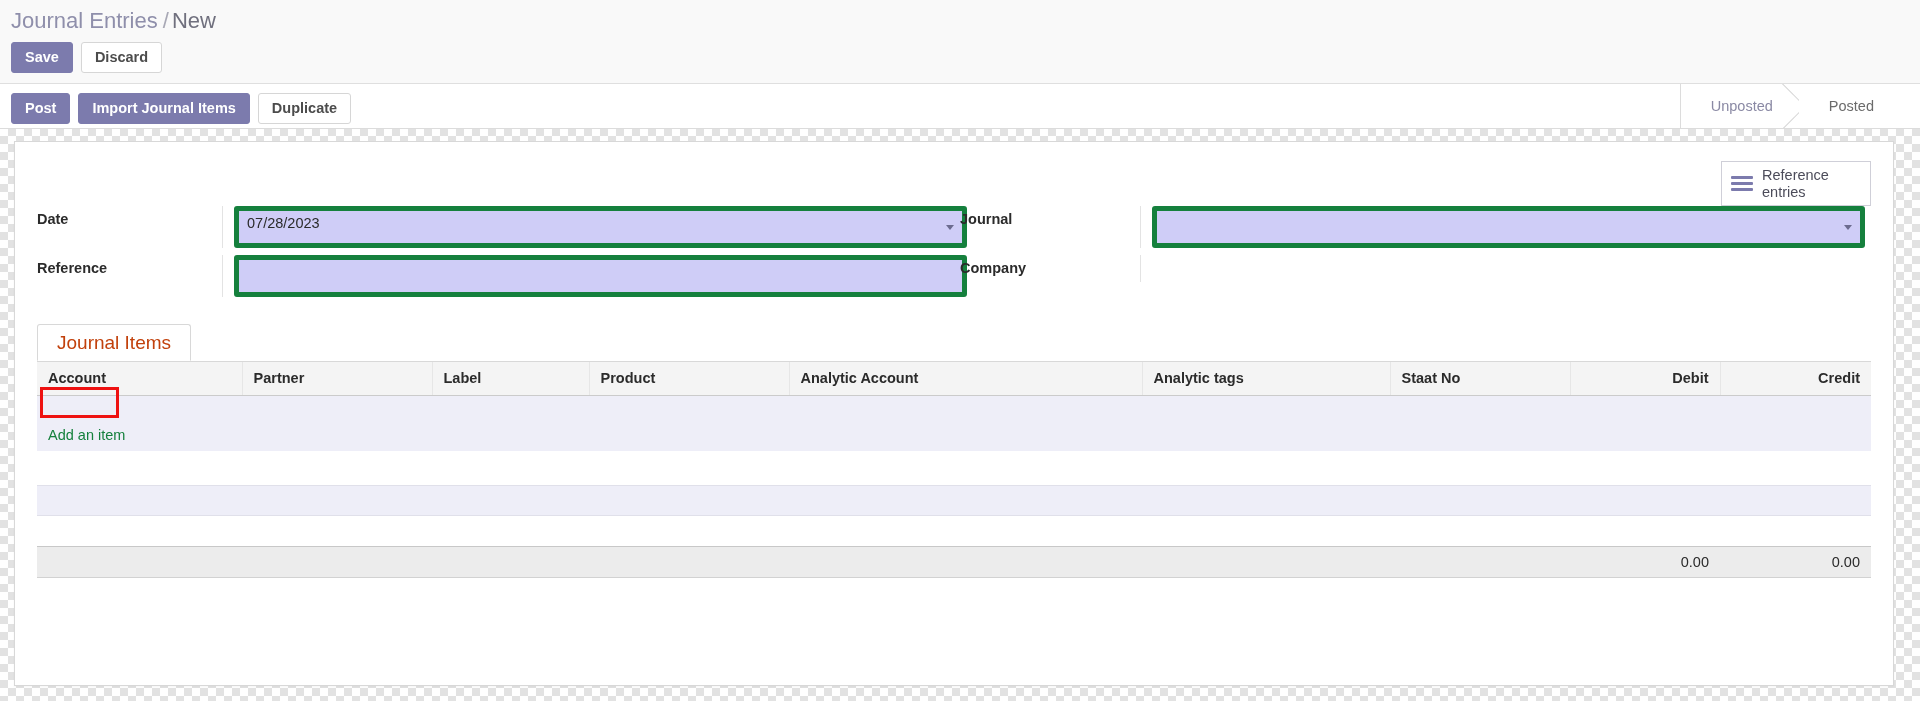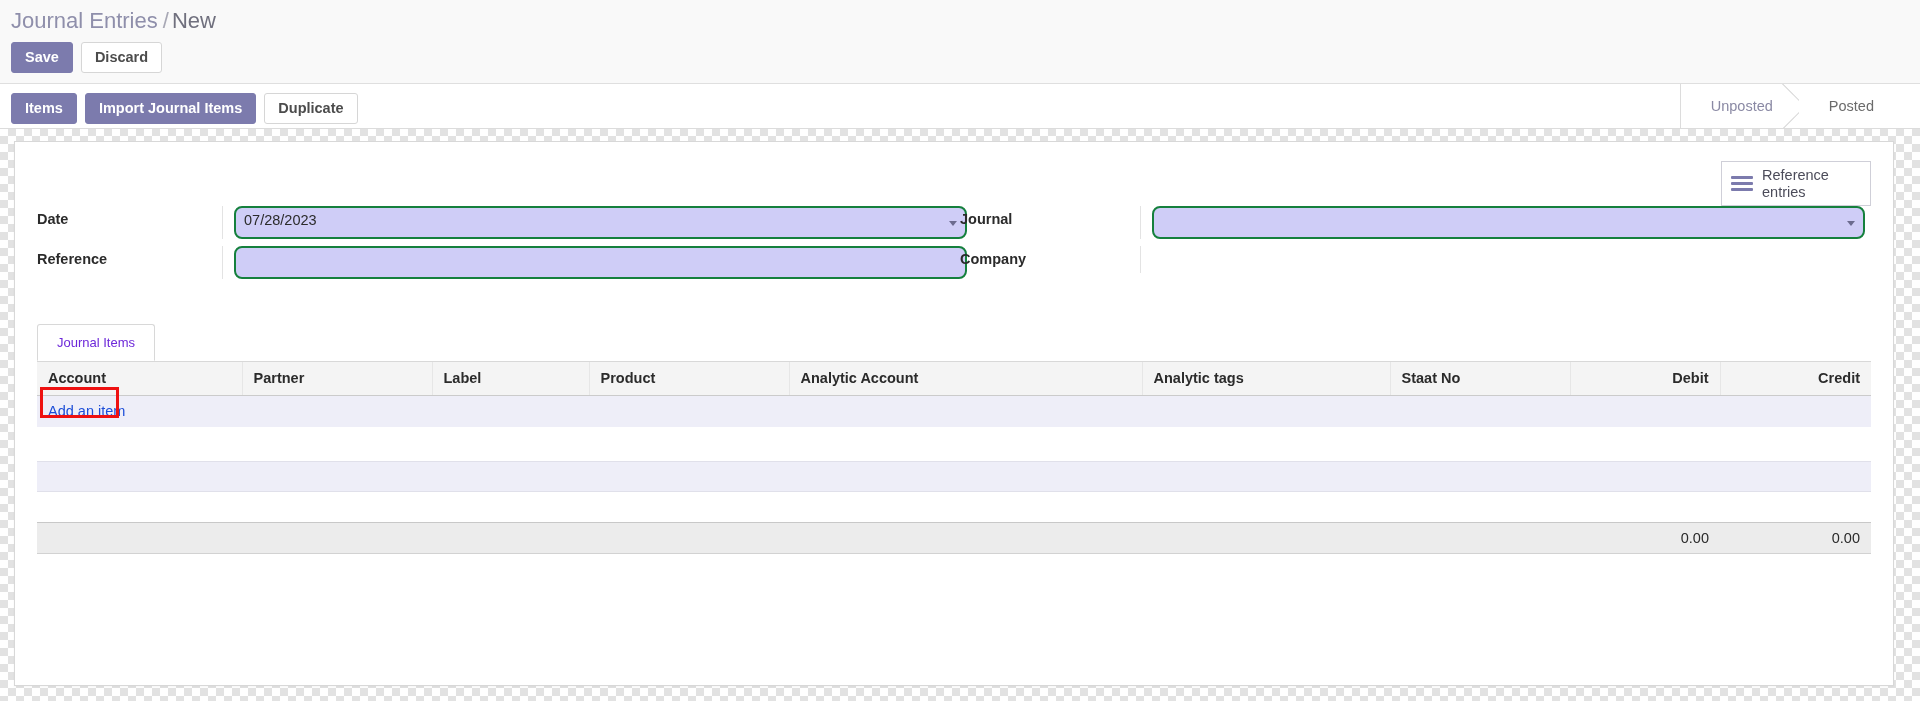--- a/index.html
+++ b/index.html
@@ -189,24 +189,24 @@
   }
   .f-value {
     border-left: 1px solid #e3e3e3;
     padding-left: 11px;
     min-height: 29px;
     box-sizing: border-box;
   }
   .f-input {
     position: relative;
     width: 100%;
-    height: 33px;
+    height: 42px;
     background: #cfcdf7;
-    border: 2px solid #15803d;
-    border-radius: 8px;
+    border: 5px solid #15803d;
+    border-radius: 3px;
     box-sizing: border-box;
     font-size: 14.5px;
     color: #2b2b2b;
     line-height: 25px;
     padding: 0 24px 0 8px;
     cursor: text;
     overflow: hidden;
     white-space: nowrap;
   }
   .caret {
@@ -230,22 +230,22 @@
     position: relative;
     height: 37px;
     border-bottom: 1px solid #d8d8d8;
   }
   .tab {
     position: relative;
     display: inline-block;
     height: 37px;
     line-height: 36px;
     padding: 0 19px;
-    font-size: 13px;
-    color: #6d28d9;
+    font-size: 19px;
+    color: #c2410c;
     background: #ffffff;
     border: 1px solid #d8d8d8;
     border-bottom: 1px solid #ffffff;
     border-radius: 3px 3px 0 0;
     box-sizing: border-box;
     top: 0;
     cursor: pointer;
   }
 
   
@@ -272,23 +272,24 @@
   .row-add td {
     background: #eeeef8;
     padding: 0;
     height: 31px;
     border-bottom: 1px solid #ffffff;
   }
   .add-cell { position: relative; padding-left: 11px !important; }
   .add-link {
     display: inline-block;
     font-size: 14.5px;
-    color: #1d4ed8;
+    color: #15803d;
     line-height: 31px;
     cursor: pointer;
+    margin-top: 24px;
   }
   .hl-box {
     position: absolute;
     left: 3px; top: -9px;
     width: 79px; height: 31px;
     border: 3px solid #ee1111;
     box-sizing: border-box;
     pointer-events: none;
   }
 
@@ -329,21 +330,21 @@
     </div>
 
     <div class="btn-row">
       <span class="btn btn-primary">Save</span><span class="btn btn-secondary">Discard</span>
     </div>
   </div>
 
   <div class="action-bar">
 
     <div class="btn-row2">
-      <span class="btn btn-primary">Items</span><span class="btn btn-primary">Import Journal Items</span><span class="btn btn-secondary">Duplicate</span>
+      <span class="btn btn-primary">Post</span><span class="btn btn-primary">Import Journal Items</span><span class="btn btn-secondary">Duplicate</span>
     </div>
 
     <div class="statusbar">
       <div class="status-item">
         <span>Unposted</span>
         <span class="arrow-wrap"></span>
       </div>
       <div class="status-item is-last">
         <span>Posted</span>
       </div>

